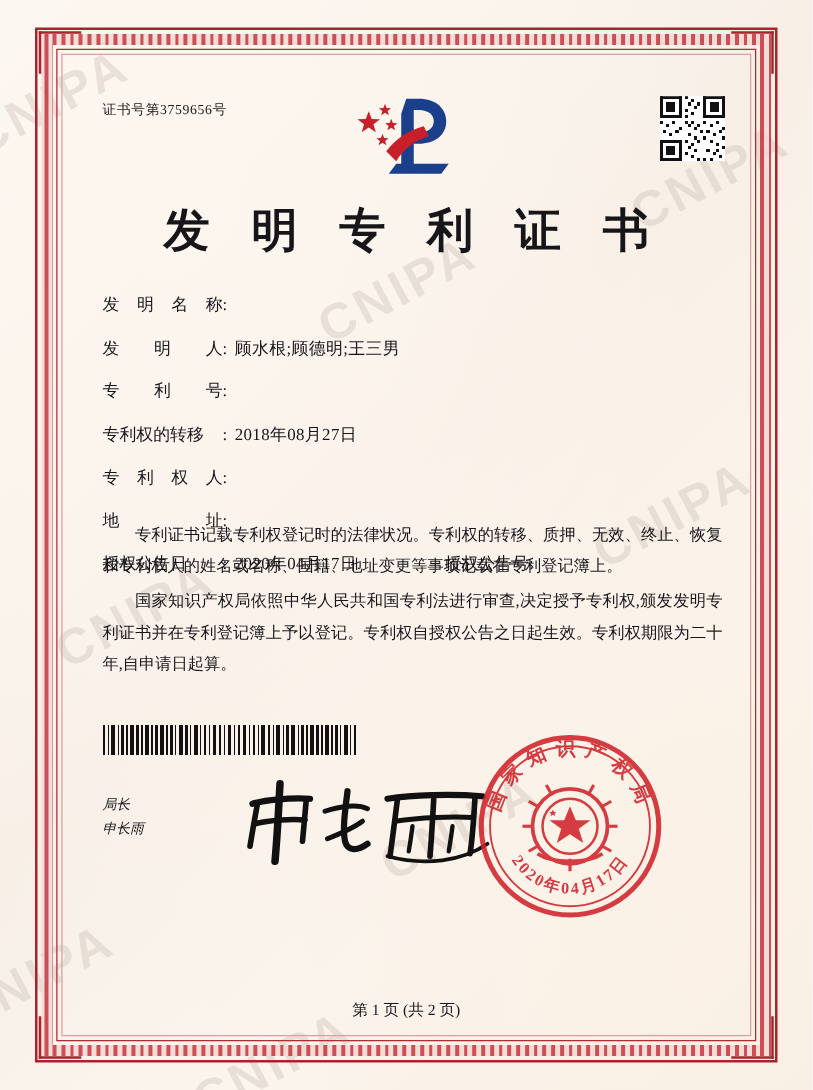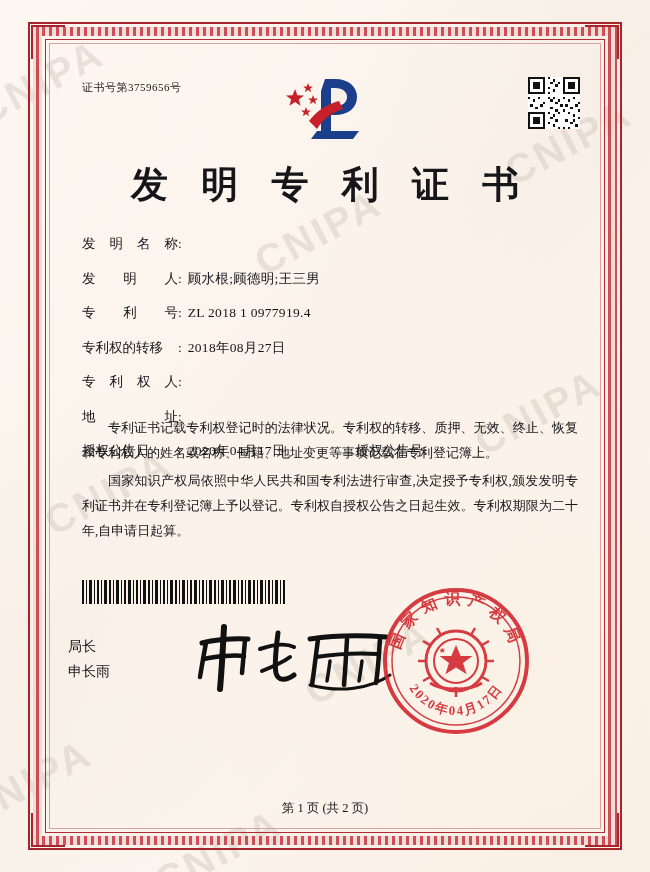--- a/index.html
+++ b/index.html
@@ -207,25 +207,26 @@
     position: absolute;
     left: 22px;
     top: 525px;
     height: 24px;
     width: 205px;
   }
 
   
   .sig-labels {
     position: absolute;
-    left: 8px;
+    left: 22px;
     top: 580px;
-    font-size: 14px;
+    font-size: 11px;
     line-height: 1.75;
     color: #15151a;
+    font-style: italic;
   }
   .sig-script {
     position: absolute;
     left: 130px;
     top: 568px;
     width: 215px;
     height: 70px;
   }
 
   
@@ -392,21 +393,20 @@
         <span class="field-value">顾水根;顾德明;王三男</span>
       </div>
 
       <div class="field-row">
         <span class="field-label spread">
             <span>专</span>
             <span>利</span>
             <span>号</span>
           </span>
         <span class="field-colon">:</span>
-        <span class="field-value">ZL 2018 1 0977919.4</span>
       </div>
 
       <div class="field-row">
         <span class="field-label" style="display: inline-block;">专利权的转移</span>
         <span class="field-colon">:</span>
         <span class="field-value">2018年08月27日</span>
       </div>
 
       <div class="field-row">
         <span class="field-label spread">

